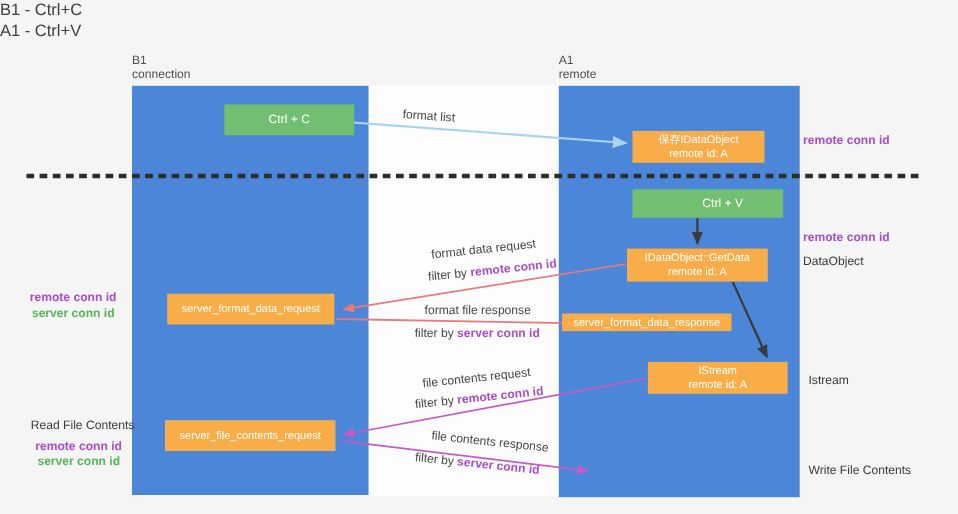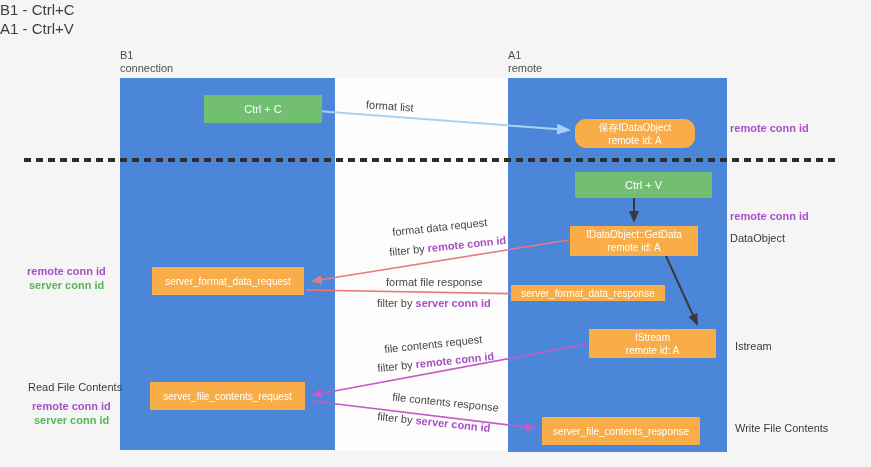--- a/index.html
+++ b/index.html
@@ -77,26 +77,26 @@
     <line x1="306" y1="290" x2="533" y2="294" stroke="#e87a7a" stroke-width="1.6" marker-end="url(#m-red)"></line>
 
     <line x1="587" y1="344" x2="313" y2="395" stroke="#c45cc6" stroke-width="1.6" marker-end="url(#m-pink)"></line>
     <line x1="312" y1="401" x2="534" y2="428" stroke="#c45cc6" stroke-width="1.6" marker-end="url(#m-pink)"></line>
   </svg>
 
   <div class="abs fg node green" style="left:158px;top:95px;width:118px;height:28px;margin-left:46px;">
     <span>Ctrl + C</span>
   </div>
 
-  <div class="abs fg node orange" style="left:575px;top:119px;width:120px;height:29px;border-radius:11px;">
+  <div class="abs fg node orange" style="left:575px;top:119px;width:120px;height:29px;">
     <span>保存IDataObject</span>
     <span>remote id: A</span>
   </div>
 
-  <div class="abs fg node green" style="left:575px;top:172px;width:137px;height:26px;">
+  <div class="abs fg node green" style="left:575px;top:172px;width:110px;height:26px;padding-left:27px;">
     <span>Ctrl + V</span>
   </div>
 
   <div class="abs fg node orange" style="left:570px;top:226px;width:128px;height:30px;">
     <span>IDataObject::GetData</span>
     <span>remote id: A</span>
   </div>
 
   <div class="abs fg node orange" style="left:152px;top:267px;width:152px;height:28px;">
     <span>server_format_data_request</span>
@@ -108,23 +108,20 @@
 
   <div class="abs fg node orange" style="left:589px;top:329px;width:127px;height:29px;">
     <span>IStream</span>
     <span>remote id: A</span>
   </div>
 
   <div class="abs fg node orange" style="left:150px;top:382px;width:155px;height:28px;">
     <span>server_file_contents_request</span>
   </div>
 
-  <div class="abs fg node orange" style="left:542px;top:417px;width:158px;height:28px;">
-    <span>server_file_contents_response</span>
-  </div>
 
   <div class="abs fg mid-label" style="left:366px;top:100px;transform:rotate(4deg);">format list</div>
 
   <div class="abs fg mid-label" style="left:392px;top:221px;transform:rotate(-6deg);">format data request</div>
   <div class="abs fg mid-label" style="left:389px;top:240px;transform:rotate(-6deg);">
     <span>filter by</span>
     <span class="purple">remote conn id</span>
   </div>
 
   <div class="abs fg mid-label" style="left:386px;top:276px;">format file response</div>

